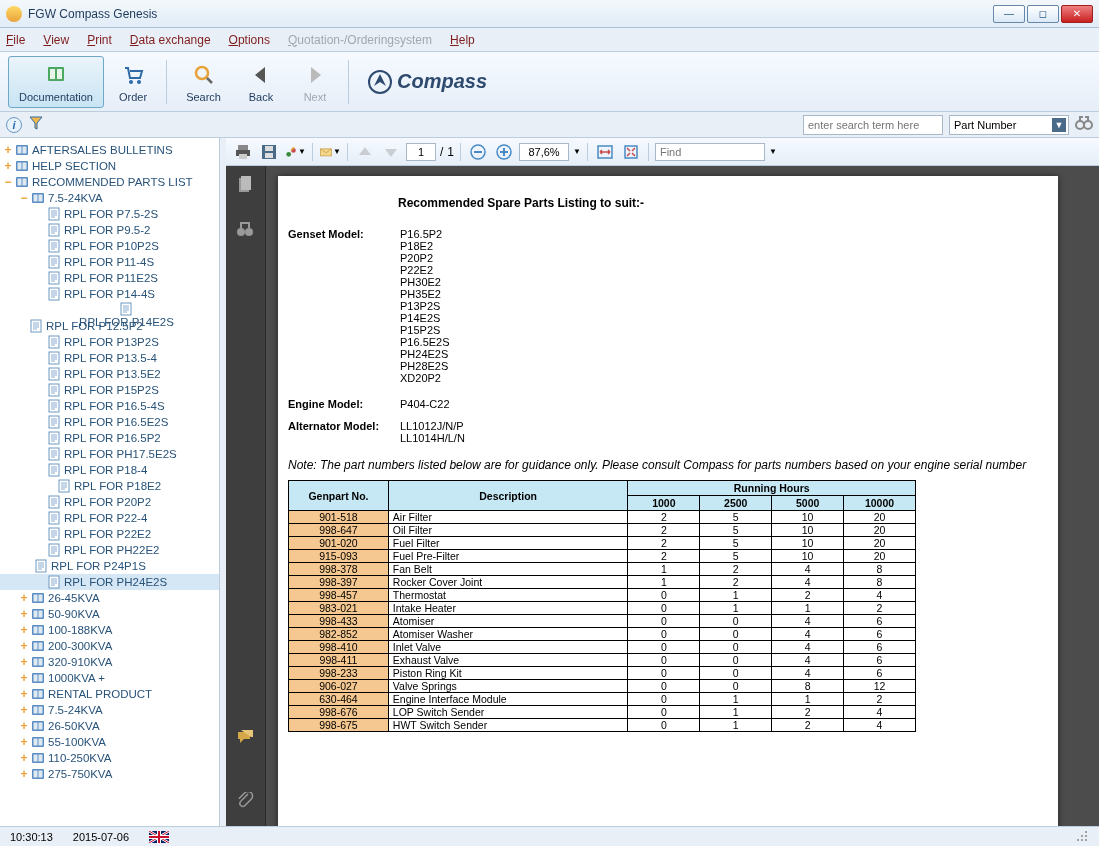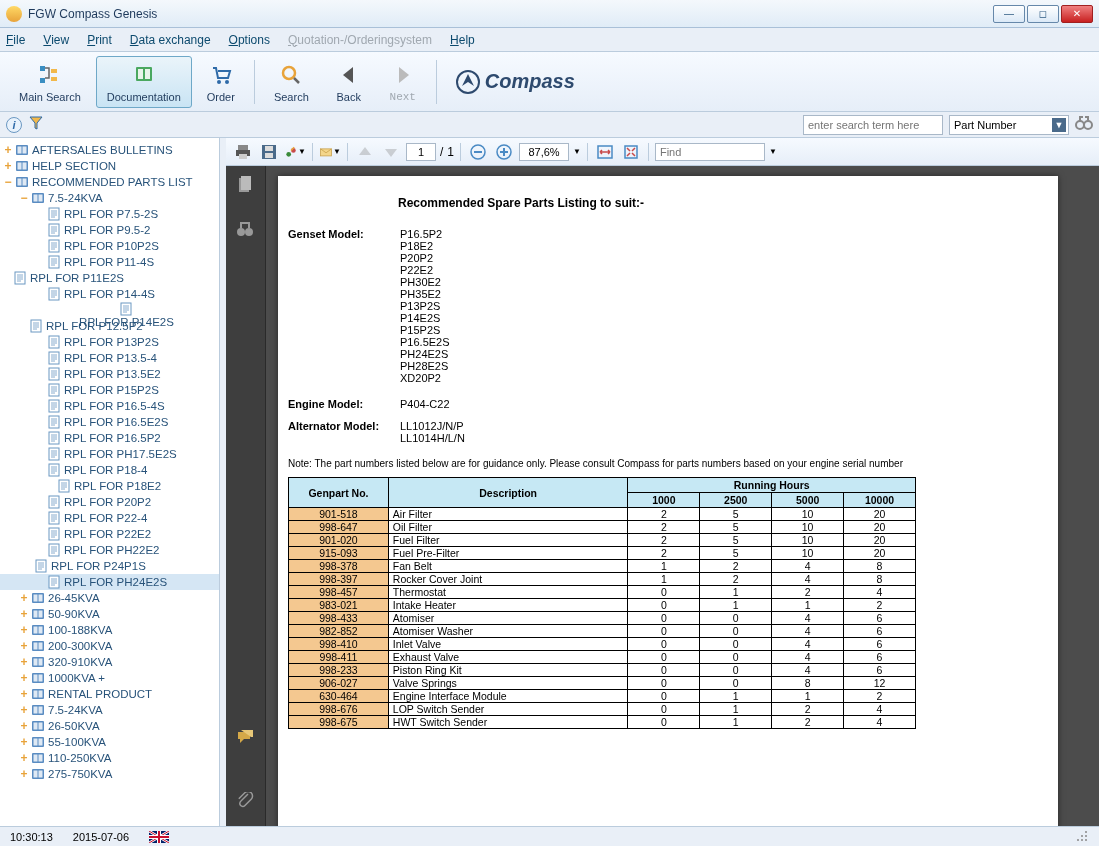--- a/index.html
+++ b/index.html
@@ -8,31 +8,31 @@
 
 .titlebar { height: 28px; background: linear-gradient(#f4f8fc, #e0ecf7); border-bottom: 1px solid #a9c0d8; display: flex; align-items: center; padding: 0 6px; }
 .titlebar .tb-icon { width: 16px; height: 16px; border-radius: 50%; background: linear-gradient(#ffd966,#e8a33a); margin-right: 6px; }
 .titlebar .tb-title { flex: 1; font-size: 12px; color: #1e395b; }
 .window-btns { display: flex; gap: 2px; }
 .window-btns div { width: 32px; height: 18px; border: 1px solid #6688aa; border-radius: 2px; background: linear-gradient(#fff,#dbe9f7); display:flex; align-items:center; justify-content:center; font-size:10px; color:#2e5b82; }
 .window-btns .close { background: linear-gradient(#f08080,#c82020); color:#fff; border-color:#a02020; }
 
 
 .menubar { height: 24px; background: #e9eff7; border-bottom: 1px solid #bcd; display: flex; align-items: center; padding: 0 6px; gap: 18px; }
-.menubar span { color: #0c4a6e; cursor: default; }
+.menubar span { color: #7f1d1d; cursor: default; }
 .menubar span:first-letter { text-decoration: underline; }
 .menubar .disabled { color: #a0a8b0; }
 
 
 .toolbar { height: 60px; background: linear-gradient(#f6faff,#e6eef8); border-bottom: 1px solid #bcd; display: flex; align-items: center; padding: 4px 8px; gap: 4px; }
 .tool-btn { display: flex; flex-direction: column; align-items: center; justify-content: center; padding: 4px 10px; border: 1px solid transparent; border-radius: 3px; }
 .tool-btn.active { background: linear-gradient(#eaf4fa,#c9e4f4); border: 1px solid #6ea8c8; }
 .tool-btn .ico { width: 28px; height: 28px; display:flex; align-items:center; justify-content:center; font-size:20px; }
 .tool-btn .lbl { font-size: 11px; margin-top: 2px; color: #1e395b; }
-.tool-btn.disabled .lbl { color: #a0a8b0; font-family: Liberation Mono, monospace; }
+.tool-btn.disabled .lbl { color: #a0a8b0; }
 .tool-sep { width: 1px; height: 44px; background: #bcd; margin: 0 4px; }
 .logo { margin-left: 10px; font-size: 20px; font-weight: bold; color: #2e4a6e; font-style: italic; display: flex; align-items: center; gap: 4px; }
 
 
 .searchstrip { height: 26px; background: #e9eff7; border-bottom: 1px solid #bcd; display: flex; align-items: center; padding: 0 6px; gap: 6px; }
 .searchstrip .spacer { flex: 1; }
 .search-input { width: 140px; height: 20px; border: 1px solid #a9b8c8; font-size: 11px; color: #888; padding: 0 4px; }
 .search-select { width: 120px; height: 20px; border: 1px solid #a9b8c8; font-size: 11px; background: #fff; display: flex; align-items: center; justify-content: space-between; padding: 0 2px 0 4px; }
 .select-arrow { width: 14px; height: 14px; background: #4a6a8a; color: #fff; text-align: center; font-size: 9px; line-height: 14px; }
 .info-icon { width: 16px; height: 16px; border-radius: 50%; background: #e8f2fc; border: 1px solid #6b98c2; color: #2e6aa8; font-weight: bold; font-style: italic; text-align: center; line-height: 14px; font-size: 11px; }
@@ -62,21 +62,21 @@
 
 
 .pdf-pane { flex: 1; background: #14b8a6; position: relative; overflow: hidden; display: flex; }
 .pdf-sidebar { width: 40px; background: #3e3e3e; border-right: 1px solid #2a2a2a; display: flex; flex-direction: column; align-items: center; padding-top: 10px; gap: 24px; }
 .pdf-sidebar div { width: 20px; height: 20px; color: #aaa; font-size: 18px; }
 .pdf-page-wrap { flex: 1; overflow: auto; background: #4c4c4c; padding: 10px 12px; }
 .pdf-page { background: #fff; width: 780px; min-height: 700px; padding: 20px 10px 10px 10px; font-family: Arial, sans-serif; font-size: 11px; box-shadow: 0 0 6px rgba(0,0,0,0.5); }
 .pdf-h { font-weight: bold; font-size: 12px; }
 .pdf-fld { display: flex; }
 .pdf-fld-lbl { width: 112px; font-weight: bold; }
-.pdf-note { font-size: 10px; margin: 14px 0 8px 0; }
+.pdf-note { font-size: 12px; margin: 14px 0 8px 0; font-style: italic; }
 .parts-table { border-collapse: collapse; width: 628px; font-size: 10.5px; }
 .parts-table th { background: #c6e8f4; border: 1px solid #000; font-weight: bold; text-align: center; padding: 1px 2px; }
 .parts-table td { border: 1px solid #000; padding: 0 4px; text-align: center; height: 13px; }
 .parts-table td.lft { text-align: left; }
 .parts-table .pn-cell { background: #f4c890; }
 
 
 .statusbar { position: absolute; left: 0; right: 0; bottom: 0; height: 20px; background: #e9eff7; border-top: 1px solid #bcd; display: flex; align-items: center; padding: 0 10px; font-size: 11px; gap: 20px; }
 .flag { width: 20px; height: 12px; display: inline-flex; }
 
@@ -100,32 +100,20 @@
   <span>File</span>
   <span>View</span>
   <span>Print</span>
   <span>Data exchange</span>
   <span>Options</span>
   <span class="disabled">Quotation-/Orderingsystem</span>
   <span>Help</span>
 </div>
 
 <div class="toolbar">
-  <div class="tool-btn">
-    <div class="ico">
-        <svg width="24" height="24" viewBox="0 0 24 24">
-          <rect x="2" y="3" width="5" height="5" fill="#3a8ec2"></rect>
-          <rect x="2" y="15" width="5" height="5" fill="#3a8ec2"></rect>
-          <rect x="13" y="6" width="6" height="4" fill="#f2b84a"></rect>
-          <rect x="13" y="14" width="6" height="4" fill="#f2b84a"></rect>
-          <path d="M7 5 h4 v10 h-4" fill="none" stroke="#666" stroke-width="1.5"></path>
-        </svg>
-      </div>
-    <div class="lbl">Main Search</div>
-  </div>
   <div class="tool-btn active">
     <div class="ico">
         <svg width="24" height="24" viewBox="0 0 24 24">
           <rect x="4" y="4" width="16" height="14" rx="1" fill="#4aa860"></rect>
           <rect x="6" y="6" width="5" height="10" fill="#e8f4ea"></rect>
           <rect x="13" y="6" width="5" height="10" fill="#e8f4ea"></rect>
         </svg>
       </div>
     <div class="lbl">Documentation</div>
   </div>
@@ -272,21 +260,21 @@
       <div class="tree-item" style="padding-left: 34px;">
         <span class="exp "></span>
         <span class="fi">
           <svg width="12" height="14" viewBox="0 0 12 14">
             <rect x="1" y="1" width="10" height="12" fill="#fff" stroke="#6b98c2"></rect>
             <path d="M3 4h6M3 6h6M3 8h6M3 10h4" stroke="#6b98c2" stroke-width="0.8"></path>
           </svg>
         </span>
         <span>RPL FOR P11-4S</span>
       </div>
-      <div class="tree-item" style="">
+      <div class="tree-item" style="padding-left: 34px;">
         <span class="exp "></span>
         <span class="fi">
           <svg width="12" height="14" viewBox="0 0 12 14">
             <rect x="1" y="1" width="10" height="12" fill="#fff" stroke="#6b98c2"></rect>
             <path d="M3 4h6M3 6h6M3 8h6M3 10h4" stroke="#6b98c2" stroke-width="0.8"></path>
           </svg>
         </span>
         <span>RPL FOR P11E2S</span>
       </div>
       <div class="tree-item" style="padding-left: 34px;">

